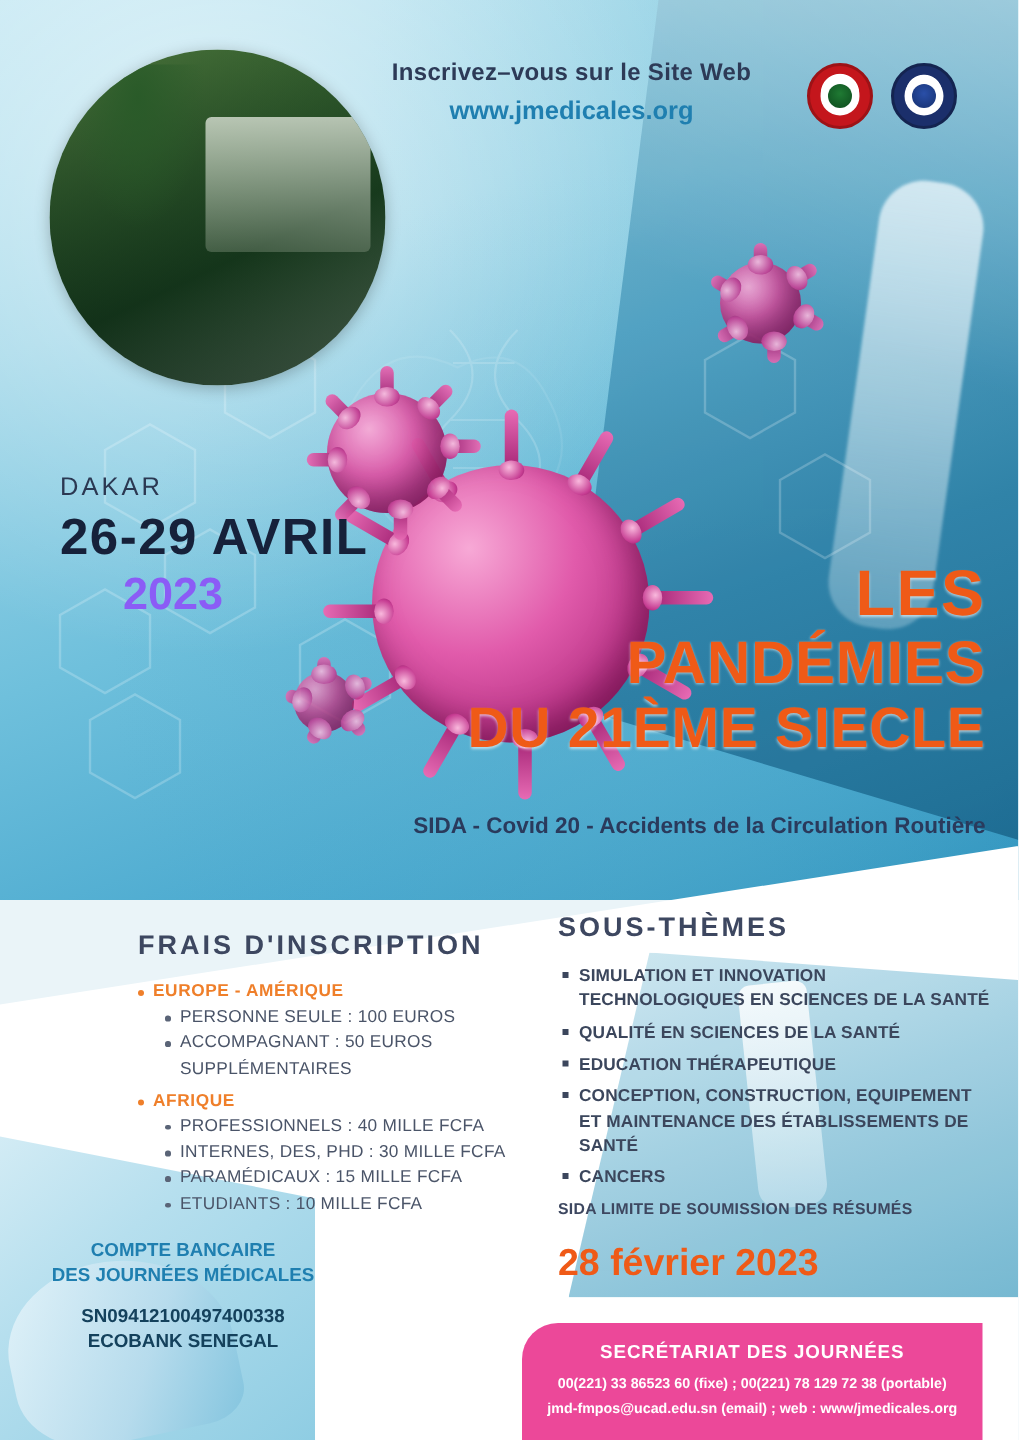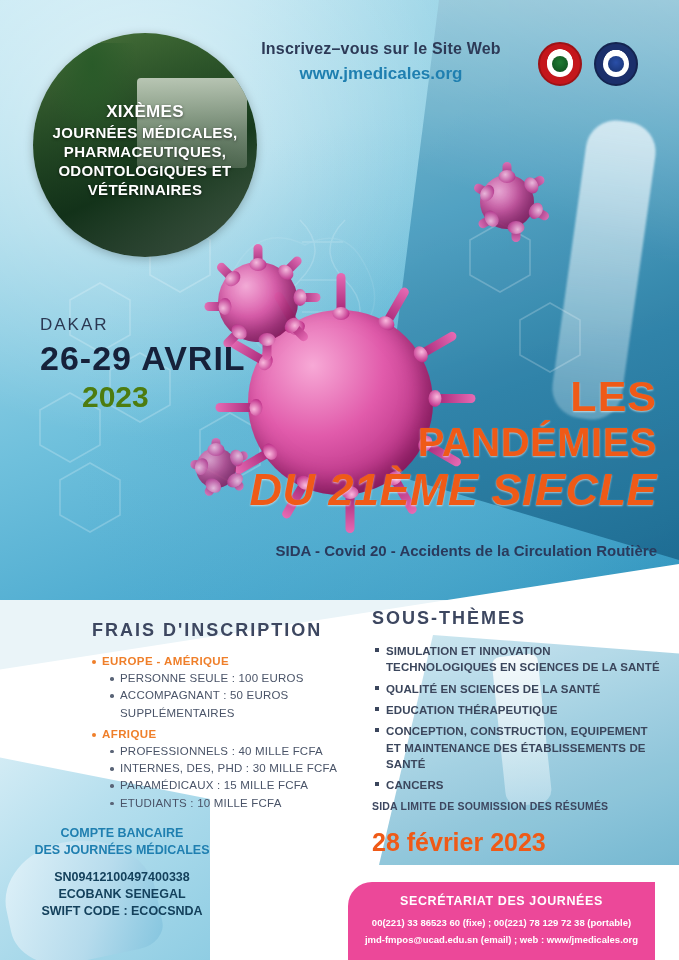--- a/index.html
+++ b/index.html
@@ -230,37 +230,37 @@
     font-size: 34px;
     font-weight: bold;
     letter-spacing: 1px;
     color: #16213a;
   }
   .date-block .year {
     margin-top: 2px;
     margin-left: 42px;
     font-size: 30px;
     font-weight: bold;
-    color: #4d7c0f;
+    color: #8b5cf6;
   }
 
   
   .title-block {
     position: absolute;
     right: 22px; top: 372px;
     width: 430px;
     text-align: right;
     color: #ef5a17;
     font-weight: bold;
     line-height: 1.12;
     text-shadow: 0 1px 2px rgba(255,255,255,.6);
   }
   .title-block .t-les { font-size: 43px; letter-spacing: 1px; }
   .title-block .t-pan { font-size: 40px; letter-spacing: .5px; }
-  .title-block .t-du { font-size: 45px; letter-spacing: .5px; font-style: italic; }
+  .title-block .t-du { font-size: 38px; letter-spacing: .5px; }
   .subtitle {
     position: absolute;
     right: 22px; top: 542px;
     width: 450px;
     text-align: right;
     font-size: 15px;
     font-weight: bold;
     color: #2a3a5c;
   }
 
@@ -490,27 +490,20 @@
       <div class="mark"></div>
   </div>
   <div class="logo logo-2">
     <div class="inner"></div>
       <div class="mark"></div>
   </div>
 
   <div class="badge-circle">
     <div class="palm"></div>
     <div class="bldg"></div>
-    <div class="badge-text">
-      <div class="l1">XIXÈMES</div>
-      <div class="l2">JOURNÉES MÉDICALES,</div>
-      <div class="l2">PHARMACEUTIQUES,</div>
-      <div class="l2">ODONTOLOGIQUES ET</div>
-      <div class="l2">VÉTÉRINAIRES</div>
-    </div>
   </div>
 
   <div class="date-block">
     <div class="city">DAKAR</div>
     <div class="days">26-29 AVRIL</div>
     <div class="year">2023</div>
   </div>
 
   <div class="title-block">
     <div class="t-les">LES</div>
@@ -552,21 +545,20 @@
     <div class="lbl">SIDA LIMITE DE SOUMISSION DES RÉSUMÉS</div>
     <div class="val">28 février 2023</div>
   </div>
 
   <div class="bank">
     <div class="head">COMPTE BANCAIRE</div>
     <div class="head">DES JOURNÉES MÉDICALES</div>
     <div class="lines">
       <div>SN09412100497400338</div>
       <div>ECOBANK SENEGAL</div>
-      <div>SWIFT CODE : ECOCSNDA</div>
     </div>
   </div>
 
   <div class="secretariat">
     <div class="s-title">SECRÉTARIAT DES JOURNÉES</div>
     <div class="s-line">00(221) 33 86523 60 (fixe) ; 00(221) 78 129 72 38 (portable)</div>
     <div class="s-line" style="margin-top:2px;">jmd-fmpos@ucad.edu.sn (email) ; web : www/jmedicales.org</div>
   </div>
 
 </div>

